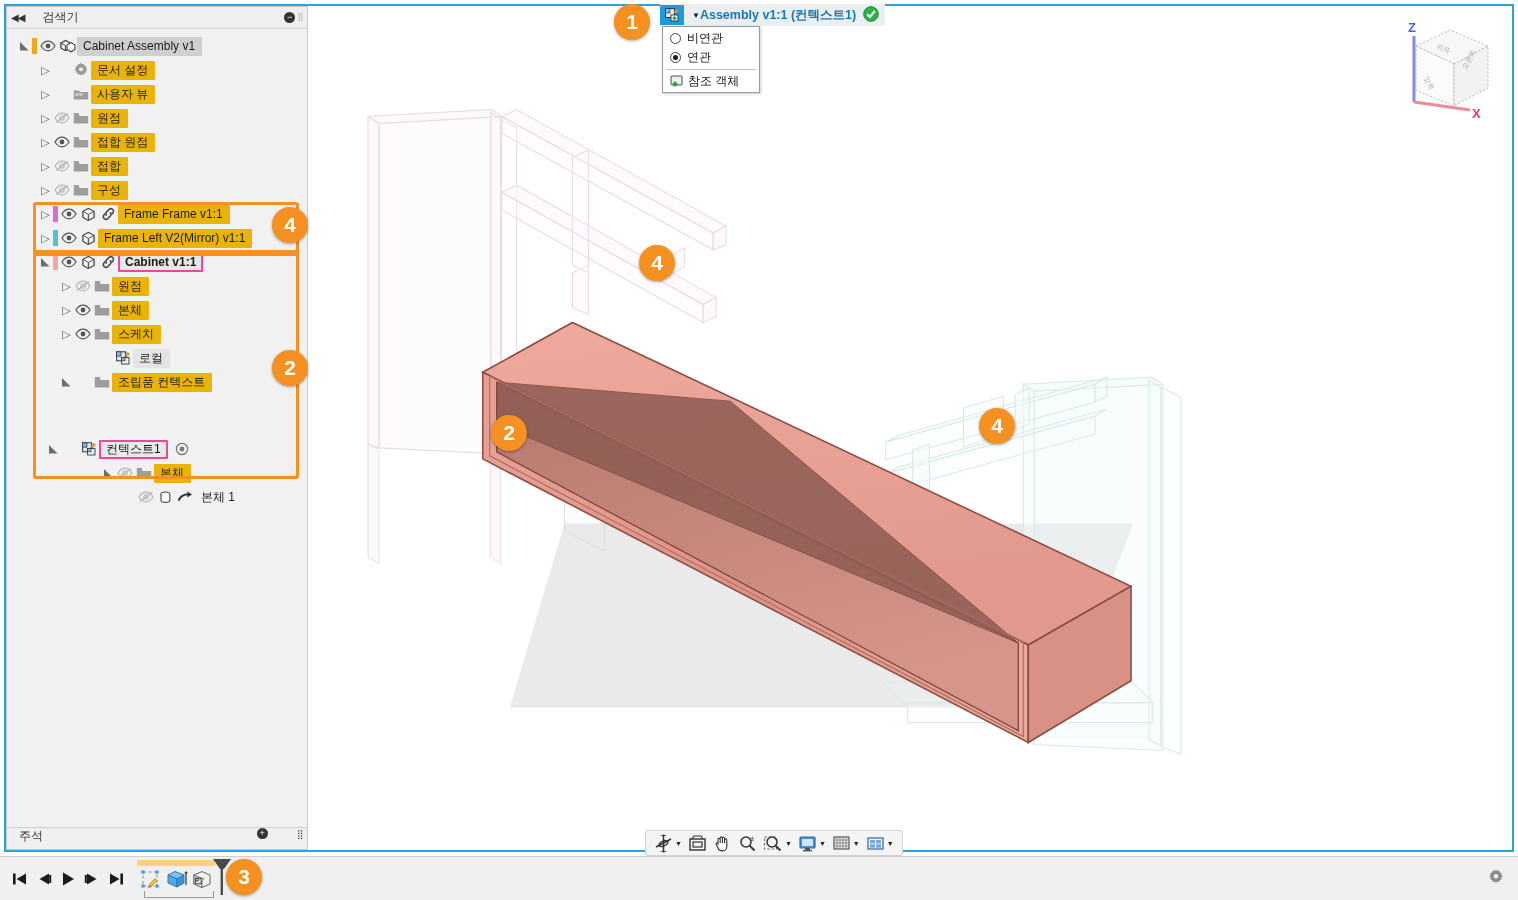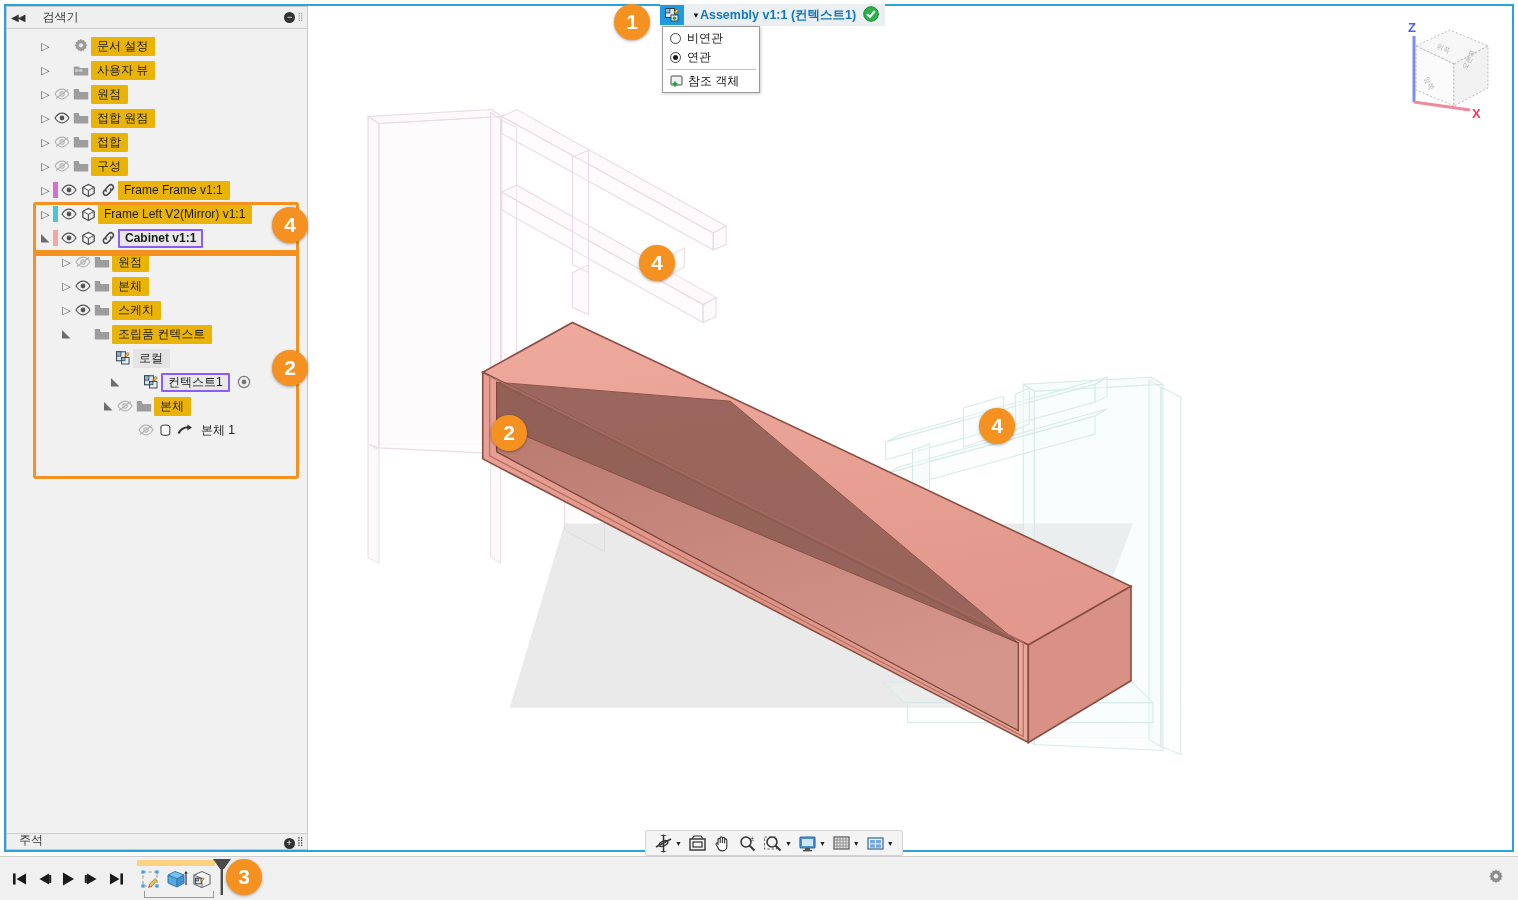--- a/index.html
+++ b/index.html
@@ -32,23 +32,23 @@
   }
   .panel-bar .collapse{color:#333;font-size:10px;margin-right:8px;letter-spacing:-1px;}
   .panel-bar .title{flex:1;margin-left:10px;}
   .panel-bar .dot{
     width:11px;height:11px;border-radius:50%;background:#333;color:#fff;
     font-size:9px;line-height:11px;text-align:center;margin-right:3px;
   }
   .panel-bar .grip{color:#999;font-size:11px;}
   .tree{flex:1;background:#f1f1f1;overflow:hidden;position:relative;padding-top:5px;}
   .foot-bar{
-    height:16px;background:#efefef;border-top:1px solid #cfcfcf;
-    display:flex;align-items:flex-end;padding:0 4px;box-sizing:border-box;
-    font-size:12px;color:#333;flex:0 0 auto;
+    height:22px;background:#efefef;border-top:1px solid #cfcfcf;
+    display:flex;align-items:flex-start;padding:0 4px;box-sizing:border-box;
+    font-size:12px;color:#333;flex:0 0 auto;gap:27px;
   }
   .foot-bar .title{flex:1;padding-left:8px;}
   .foot-bar .dot{
     width:11px;height:11px;border-radius:50%;background:#333;color:#fff;
     font-size:9px;line-height:11px;text-align:center;margin-right:3px;
   }
 
   
   .row{height:24px;display:flex;align-items:center;position:relative;white-space:nowrap;}
   .arrow{width:15px;flex:0 0 15px;text-align:center;color:#555;font-size:11px;}
@@ -57,21 +57,21 @@
   .eye{width:18px;flex:0 0 18px;text-align:center;}
   .ico{width:20px;flex:0 0 20px;display:flex;align-items:center;justify-content:center;}
   .lbl{
     background:#eab308;padding:2px 7px 3px 6px;border-radius:1px;
     font-size:12px;color:#1b1b1b;line-height:14px;
   }
   .lbl.light{background:#e4e4e4;}
   .lbl.none{background:transparent;}
   .lbl.sel{background:#cfcfcf;}
   .lbl.bold{font-weight:bold;}
-  .lbl.blueborder{border:2px solid #8b5cf6;background:#e8e8e8;padding:0px 5px 1px 5px;}
+  .lbl.blueborder{border:2px solid #ec4899;background:#e8e8e8;padding:0px 5px 1px 5px;}
 
   
   .badge{
     position:absolute;width:36px;height:36px;border-radius:50%;
     background:#f59120;color:#fff;font-size:21px;font-weight:bold;
     display:flex;align-items:center;justify-content:center;
     box-shadow:0 1px 3px rgba(0,0,0,.35);z-index:60;
     font-family:"Liberation Sans",sans-serif;
   }
   .hlbox{position:absolute;border:3px solid #f59120;border-radius:3px;z-index:40;pointer-events:none;}
@@ -317,20 +317,42 @@
 
   <div id="browser">
     <div class="panel-bar">
       <span class="collapse">◀◀</span>
       <span class="title">검색기</span>
       <span class="dot">−</span>
       <span class="grip">⦙⦙</span>
     </div>
 
     <div class="tree" id="tree">
+        <div class="row" style="padding-left: 10px;">
+          <span class="arrow expanded" style="display: flex; align-items: center; justify-content: center;">
+            <svg width="11" height="11" viewBox="0 0 11 11">
+              <path d="M1,1 L9.5,9.5 L1,9.5 Z" fill="#6e6e6e"></path>
+            </svg>
+          </span>
+          <span class="colorbar" style="background: rgb(242, 167, 27);"></span>
+          <span class="eye" style="display: flex; align-items: center; justify-content: center;">
+            <svg width="16" height="12" viewBox="0 0 16 12">
+              <path d="M1,6 C3.3,2.3 6,1.2 8,1.2 C10,1.2 12.7,2.3 15,6 C12.7,9.7 10,10.8 8,10.8 C6,10.8 3.3,9.7 1,6 Z" fill="none" stroke="#555" stroke-width="1.2"></path>
+              <circle cx="8" cy="6" r="2.4" fill="#555"></circle>
+            </svg>
+          </span>
+          <span class="ico">
+            <svg width="17" height="16" viewBox="0 0 17 16">
+              <path d="M2,5 L6.6,2.5 L11,5 L11,10 L6.6,12.6 L2,10 Z" fill="#fff" stroke="#3b3b3b" stroke-width="1.1"></path>
+              <path d="M2,5 L6.6,7.6 L6.6,12.6 L2,10 Z" fill="#f0f0f0" stroke="#3b3b3b" stroke-width="1"></path>
+              <path d="M8,7 L12,4.6 L16,7 L16,11.5 L12,13.8 L8,11.5 Z" fill="#fff" stroke="#3b3b3b" stroke-width="1.1"></path>
+            </svg>
+          </span>
+          <span class="lbl sel">Cabinet Assembly v1</span>
+        </div>
         <div class="row" style="padding-left: 31px;">
           <span class="arrow">▷</span>
           <span class="eye" style="display: flex; align-items: center; justify-content: center;"></span>
           <span class="ico">
             <svg width="16" height="16" viewBox="0 0 16 16">
               <path d="M8,0.8 L9.2,2.3 L11.1,1.9 L11.5,3.8 L13.4,4.2 L13,6.1 L14.5,7.3 L13,8.5 L13.4,10.4 L11.5,10.8 L11.1,12.7 L9.2,12.3 L8,13.8 L6.8,12.3 L4.9,12.7 L4.5,10.8 L2.6,10.4 L3,8.5 L1.5,7.3 L3,6.1 L2.6,4.2 L4.5,3.8 L4.9,1.9 L6.8,2.3 Z" fill="#9a9a9a"></path>
               <circle cx="8" cy="7.3" r="2.1" fill="#e8e8e8"></circle>
             </svg>
           </span>
           <span class="lbl">문서 설정</span>
@@ -525,52 +547,52 @@
               <circle cx="8" cy="6" r="2.4" fill="#555"></circle>
             </svg>
           </span>
           <span class="ico">
             <svg width="16" height="13" viewBox="0 0 16 13">
               <path d="M0.8,2.4 L5.6,2.4 L6.9,3.9 L15.2,3.9 L15.2,11.4 L0.8,11.4 Z" fill="#9d9d9d"></path>
               <rect x="0.8" y="1" width="5.2" height="2" fill="#9d9d9d"></rect>
             </svg>
           </span>
           <span class="lbl">스케치</span>
-        </div>
-        <div class="row" style="padding-left: 52px;">
-          <span class="arrow expanded" style="display: flex; align-items: center; justify-content: center;">
-            <svg width="11" height="11" viewBox="0 0 11 11">
-              <path d="M1,1 L9.5,9.5 L1,9.5 Z" fill="#6e6e6e"></path>
-            </svg>
-          </span>
-          <span class="eye" style="display: flex; align-items: center; justify-content: center;"></span>
-          <span class="ico">
-            <svg width="16" height="13" viewBox="0 0 16 13">
-              <path d="M0.8,2.4 L5.6,2.4 L6.9,3.9 L15.2,3.9 L15.2,11.4 L0.8,11.4 Z" fill="#9d9d9d"></path>
-              <rect x="0.8" y="1" width="5.2" height="2" fill="#9d9d9d"></rect>
-            </svg>
-          </span>
-          <span class="lbl">조립품 컨텍스트</span>
         </div>
         <div class="row" style="padding-left: 73px;">
           <span class="arrow"></span>
           <span class="eye" style="display: flex; align-items: center; justify-content: center;"></span>
           <span class="ico">
             <svg width="15" height="14" viewBox="0 0 15 14">
               <rect x="0.6" y="0.8" width="9" height="9" fill="#dfe7ee" stroke="#2b3a46" stroke-width="1"></rect>
               <rect x="0.6" y="0.8" width="4.3" height="4.3" fill="#8fb6d8" stroke="#2b3a46" stroke-width="0.8"></rect>
               <path d="M9,4.2 L11.8,1.4 L13.4,3 L10.6,5.8 Z" fill="#f2b23a" stroke="#8a6a18" stroke-width="0.7"></path>
               <path d="M9,4.2 L10.6,5.8 L8.3,6.5 Z" fill="#e0453c"></path>
               <rect x="5.6" y="6.6" width="7.4" height="6.4" fill="#e9eff5" stroke="#2b3a46" stroke-width="0.9"></rect>
               <rect x="5.6" y="6.6" width="3.4" height="3.2" fill="#8fb6d8" stroke="#2b3a46" stroke-width="0.7"></rect>
             </svg>
           </span>
           <span class="lbl light">로컬</span>
         </div>
-        <div class="row" style="padding-left: 101px;">
+        <div class="row" style="padding-left: 52px;">
+          <span class="arrow expanded" style="display: flex; align-items: center; justify-content: center;">
+            <svg width="11" height="11" viewBox="0 0 11 11">
+              <path d="M1,1 L9.5,9.5 L1,9.5 Z" fill="#6e6e6e"></path>
+            </svg>
+          </span>
+          <span class="eye" style="display: flex; align-items: center; justify-content: center;"></span>
+          <span class="ico">
+            <svg width="16" height="13" viewBox="0 0 16 13">
+              <path d="M0.8,2.4 L5.6,2.4 L6.9,3.9 L15.2,3.9 L15.2,11.4 L0.8,11.4 Z" fill="#9d9d9d"></path>
+              <rect x="0.8" y="1" width="5.2" height="2" fill="#9d9d9d"></rect>
+            </svg>
+          </span>
+          <span class="lbl">조립품 컨텍스트</span>
+        </div>
+        <div class="row" style="padding-left: 39px; margin-top: 43px;">
           <span class="arrow expanded" style="display: flex; align-items: center; justify-content: center;">
             <svg width="11" height="11" viewBox="0 0 11 11">
               <path d="M1,1 L9.5,9.5 L1,9.5 Z" fill="#6e6e6e"></path>
             </svg>
           </span>
           <span class="eye" style="display: flex; align-items: center; justify-content: center;"></span>
           <span class="ico">
             <svg width="15" height="14" viewBox="0 0 15 14">
               <rect x="0.6" y="0.8" width="9" height="9" fill="#dfe7ee" stroke="#2b3a46" stroke-width="1"></rect>
               <rect x="0.6" y="0.8" width="4.3" height="4.3" fill="#8fb6d8" stroke="#2b3a46" stroke-width="0.8"></rect>

